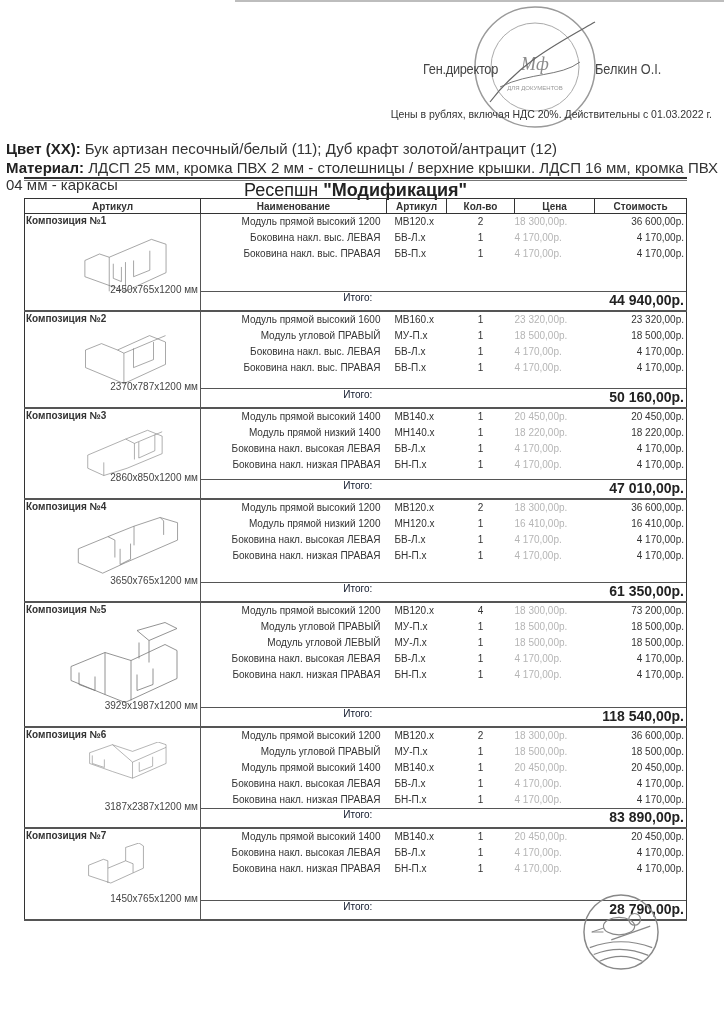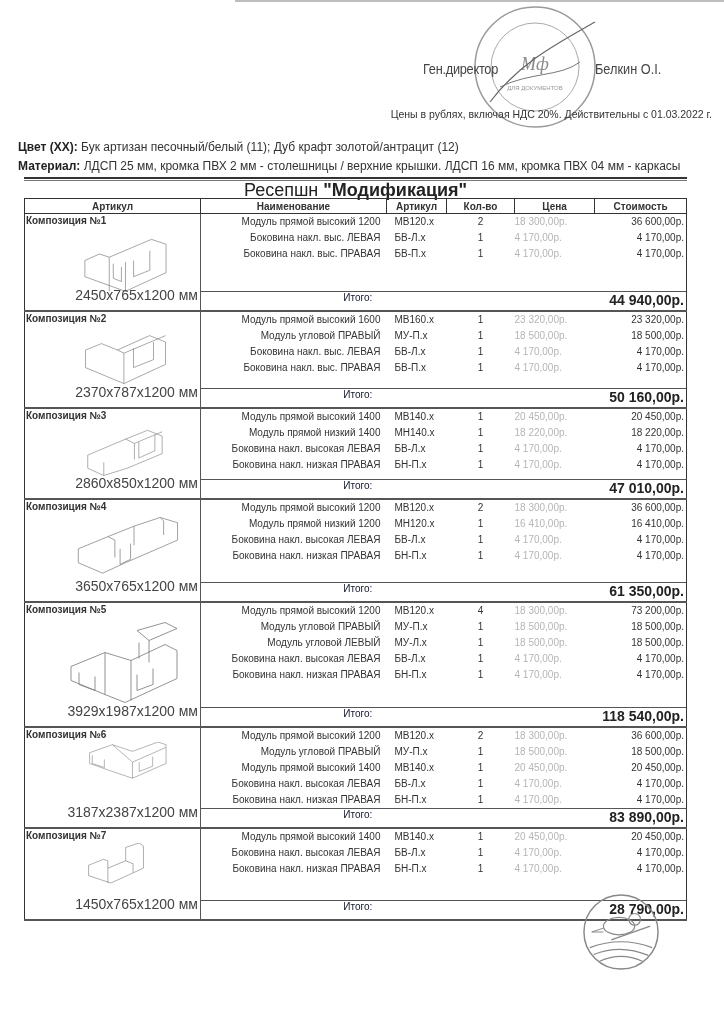--- a/index.html
+++ b/index.html
@@ -3,35 +3,35 @@
 <meta charset="utf-8">
 <style>
   html, body { margin:0; padding:0; background:#ffffff; }
   body { width:724px; height:1024px; position:relative; overflow:hidden;
          font-family:"Liberation Sans", sans-serif; color:#222; }
   .topline { position:absolute; left:235px; top:0; width:489px; height:2px; background:#bdbdbd; }
   .sign-left { position:absolute; left:423px; top:60px; font-size:15px; color:#444; letter-spacing:-0.3px; transform:scaleX(0.85); transform-origin:left; }
   .sign-right { position:absolute; left:595px; top:60px; font-size:15px; color:#444; transform:scaleX(0.85); transform-origin:left; }
   .stamp { position:absolute; left:470px; top:2px; width:130px; height:130px; }
   .prices-note { position:absolute; right:12px; top:108px; font-size:10.5px; color:#333; }
-  .meta { position:absolute; left:18px; font-size:12px; color:#333; }
+  .meta { position:absolute; left:6px; font-size:15px; color:#333; }
   .meta b { color:#222; }
   .meta1 { top:140px; }
   .meta2 { top:159px; }
   .rule { position:absolute; left:24px; width:663px; background:#333; }
   .rule1 { top:177px; height:2px; }
   .rule2 { top:180px; height:1px; background:#777; }
   .title { position:absolute; left:24px; width:663px; top:180px; text-align:center; font-size:18px; color:#222; }
   .title b { font-weight:bold; }
   table.grid { position:absolute; left:24px; top:198px; width:662px; border-collapse:collapse; table-layout:fixed; font-size:10px; }
   .grid th { border:1.5px solid #333; font-size:10px; font-weight:bold; height:14px; padding:0; text-align:center; color:#333; }
   .grid td { padding:0; vertical-align:top; }
   .comp-img { border-left:1.5px solid #333; border-right:1px solid #555; border-bottom:2px solid #555; position:relative; }
   .comp-name { position:absolute; left:1px; top:1px; font-weight:bold; font-size:10px; color:#333; }
-  .comp-dim { position:absolute; right:2px; bottom:7px; font-size:14px; color:#444; }
+  .comp-dim { position:absolute; right:2px; bottom:15px; font-size:10px; color:#444; }
   .comp-svg { position:absolute; left:40px; top:14px; }
   .item-cell { height:16px; line-height:16px; font-size:10px; color:#333; white-space:nowrap; }
   .c-name { text-align:right; padding-right:6px !important; }
   .c-art { text-align:left; padding-left:8px !important; }
   .c-qty { text-align:center; }
   .c-price { text-align:left; color:#b5b5b5; }
   .c-cost { text-align:right; padding-right:2px !important; border-right:1.5px solid #333; }
   .right-edge { border-right:1.5px solid #333; }
   .total-row td { height:18px; border-top:1.5px solid #555; border-bottom:2px solid #555; }
   .total-label { border-left:1.5px solid #333; text-align:center; font-size:10px; color:#0f172a; }

